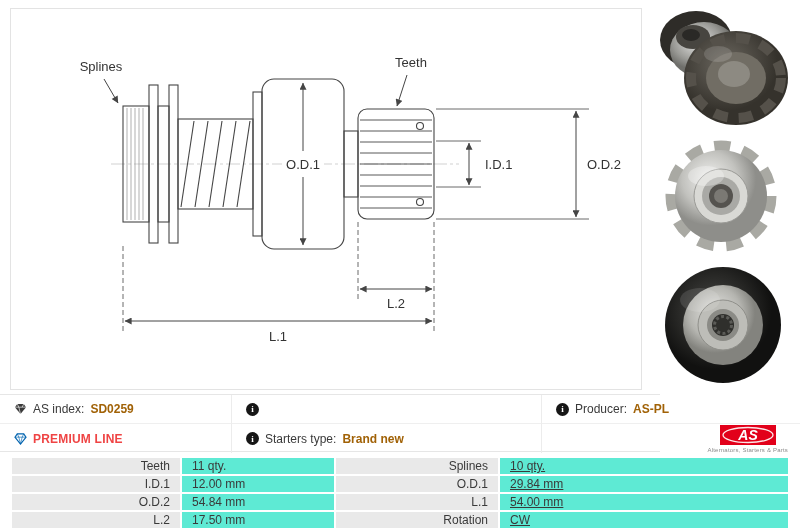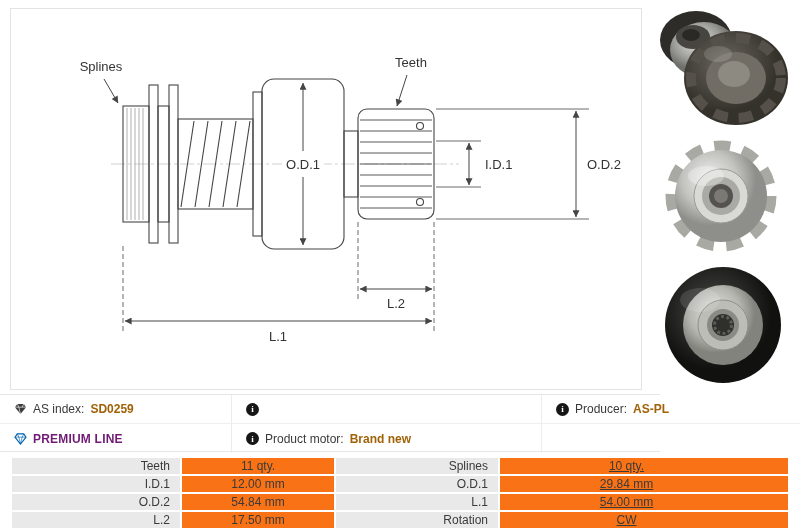--- a/index.html
+++ b/index.html
@@ -27,40 +27,40 @@
     display:grid; grid-template-columns:232px 310px 258px; grid-template-rows:29px 29px;
     border-top:1px solid #e6e6e6; border-bottom:1px solid #e6e6e6;
   }
   .icell {
     display:flex; align-items:center; gap:6px; padding-left:14px;
     border-right:1px solid #ececec; white-space:nowrap;
   }
   .icell.last { border-right:none; }
   .icell.r1 { border-bottom:1px solid #efefef; }
   .icell b { color:#a16207; }
-  .premium { color:#701a75; font-weight:bold; letter-spacing:.2px; }
+  .premium { color:#ef4444; font-weight:bold; letter-spacing:.2px; }
   .info-i {
     display:inline-flex; align-items:center; justify-content:center;
     width:13px; height:13px; border-radius:50%;
     background:#161616; color:#fff; font-size:9px; font-weight:bold;
     font-family:"Liberation Serif", serif; flex:0 0 13px;
   }
   .logo-cell { justify-content:flex-end; padding-right:12px; }
   .logo-block { display:flex; flex-direction:column; align-items:center; line-height:1; }
   .logo-tagline { font-size:6px; color:#8a8a8a; margin-top:2px; letter-spacing:.2px; }
 
   
   .spec-table {
     position:absolute; left:10px; top:456px; width:780px;
     border-collapse:separate; border-spacing:2px;
     font-size:12px; color:#3a3a3a;
   }
   .spec-table td { height:16px; padding:1px 10px; vertical-align:middle; }
   .spec-table td.lbl { background:#e9e9e9; text-align:right; }
-  .spec-table td.val { background:#f97316; text-align:center; }
+  .spec-table td.val { background:#5eead4; text-align:left; }
   .spec-table td.val2 { padding-right:45px;text-decoration:underline; }
 </style>
 </head>
 <body>
 
 <div class="drawing-box">
   <svg viewBox="0 0 630 378" width="630" height="378">
     <defs>
       <marker id="arr" viewBox="0 0 10 10" refX="9.5" refY="5" markerWidth="9" markerHeight="7" orient="auto-start-reverse">
         <path d="M0,0 L10,5 L0,10 Z" fill="#454545"></path>
@@ -239,24 +239,34 @@
   <div class="icell">
     <svg width="13" height="12" viewBox="0 0 14 13">
       <path d="M3.5,1 L10.5,1 L13,4.5 L7,12 L1,4.5 Z" fill="none" stroke="#0063af" stroke-width="1.2"></path>
       <path d="M1,4.5 L13,4.5 M3.5,1 L5.2,4.5 L7,12 M10.5,1 L8.8,4.5 L7,12" stroke="#0063af" stroke-width="0.7" fill="none"></path>
     </svg>
     <span class="premium">PREMIUM LINE</span>
   </div>
 
   <div class="icell">
     <span class="info-i">i</span>
-    <span>Product motor:</span>
+    <span>Starters type:</span>
     <b>Brand new</b>
   </div>
 
+  <div class="icell last logo-cell">
+    <div class="logo-block">
+      <svg width="56" height="20" viewBox="0 0 56 20">
+        <rect x="0" y="0" width="56" height="20" fill="#e2001a"></rect>
+        <ellipse cx="28" cy="10" rx="25" ry="7.5" fill="none" stroke="#ffffff" stroke-width="1.3" opacity="0.9"></ellipse>
+        <text x="28" y="15" text-anchor="middle" font-size="14" font-weight="bold" font-style="italic" fill="#ffffff" font-family="Liberation Sans, sans-serif">AS</text>
+      </svg>
+      <span class="logo-tagline">Alternators, Starters &amp; Parts</span>
+    </div>
+  </div>
 </div>
 
 <table class="spec-table">
   <colgroup>
     <col style="width:168px">
       <col style="width:152px">
       <col style="width:162px">
       <col style="width:288px">
   </colgroup>
   <tbody>

